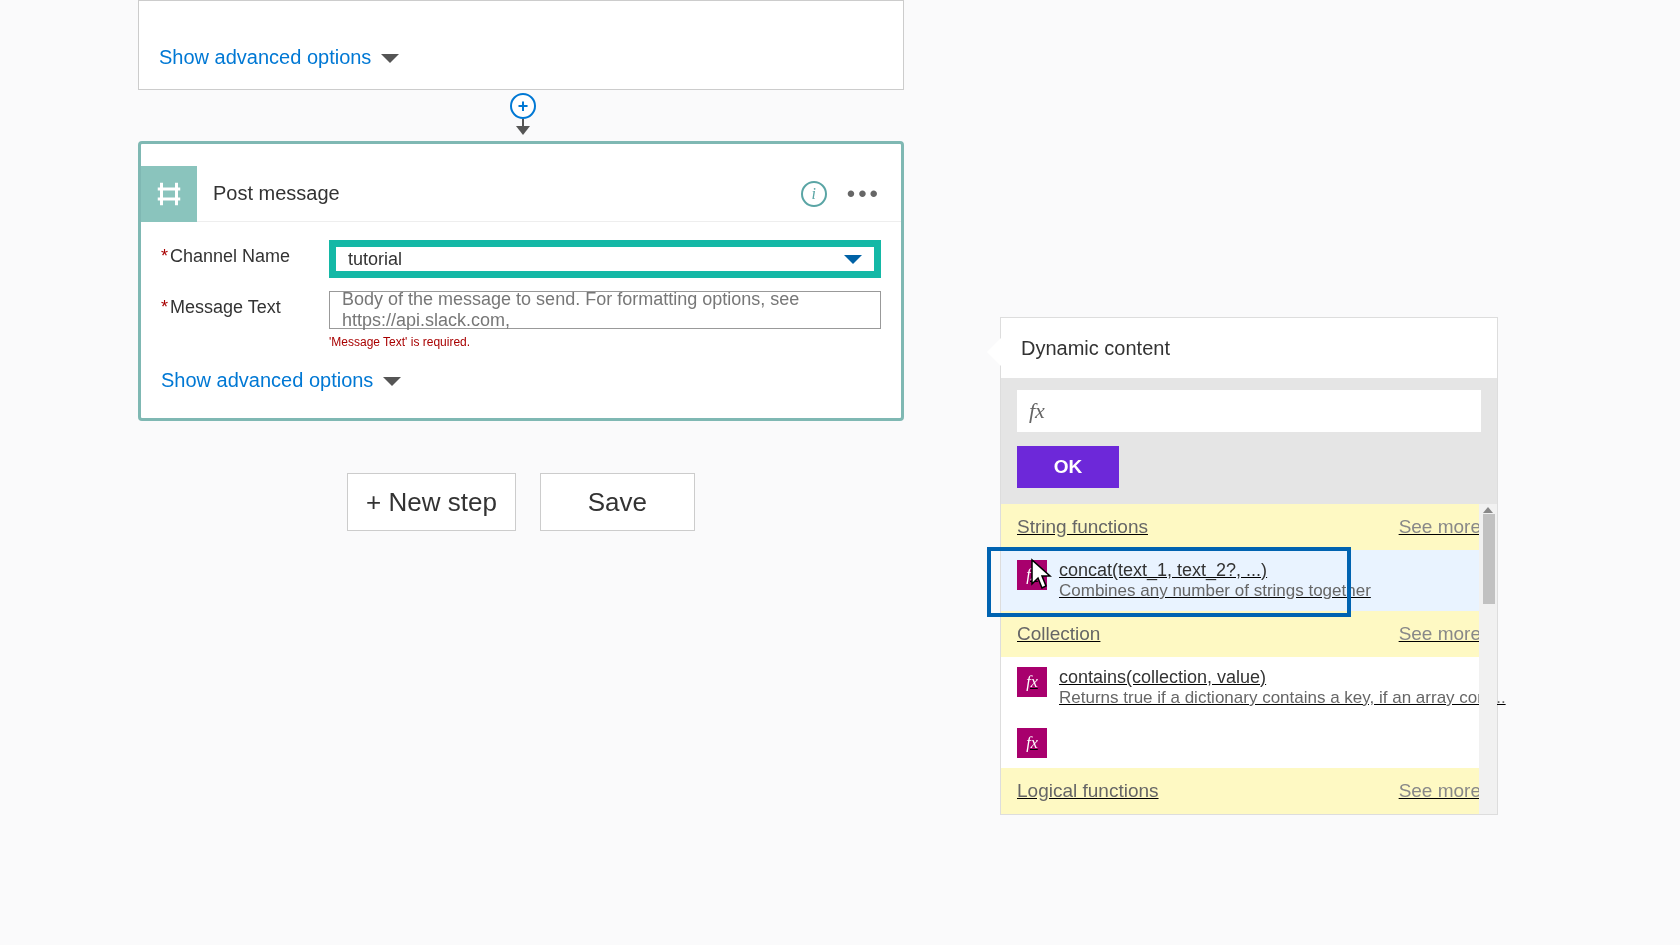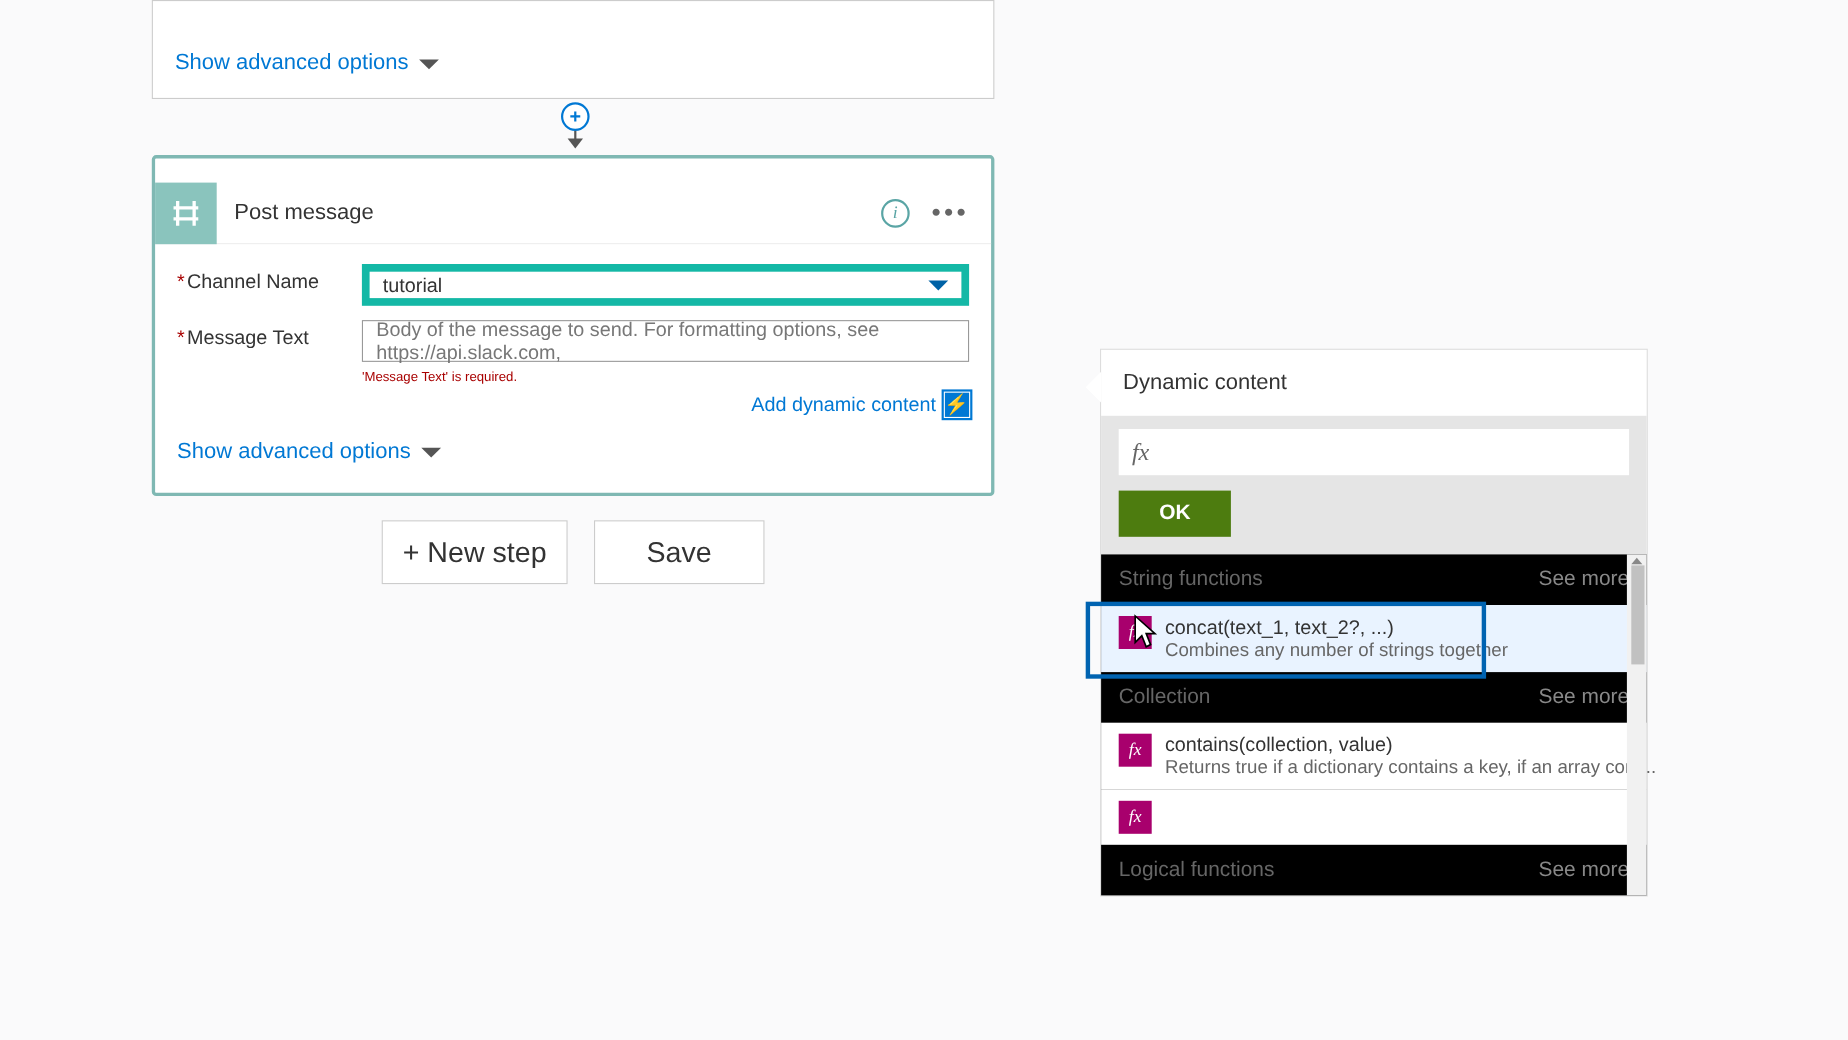--- a/index.html
+++ b/index.html
@@ -299,32 +299,33 @@
     }
     .fx-icon {
       font-family: 'Times New Roman', serif;
       font-style: italic;
       font-size: 22px;
       color: #666;
     }
     .ok-button {
       width: 102px;
       height: 42px;
-      background: #4d7c0f;
+      background: #6d28d9;
       color: #fff;
       font-size: 19px;
       font-weight: 600;
       display: flex;
       align-items: center;
       justify-content: center;
       cursor: pointer;
     }
     .fn-list {
-      background: #000000;
+      background: #fef9c3;
       position: relative;
+      text-decoration: underline;
     }
     .fn-cat {
       display: flex;
       justify-content: space-between;
       align-items: center;
       padding: 12px 16px;
       font-size: 19px;
       color: #666;
     }
     .see-more {
@@ -453,24 +454,20 @@
     </div>
     <div class="form-row" style="margin-bottom:4px;">
       <div class="form-label">
         <span class="req">*</span><span>Message Text</span>
       </div>
       <div class="form-control-wrap">
         <div class="text-input" style="color:#777">
           <span>Body of the message to send. For formatting options, see https://api.slack.com,</span>
         </div>
         <div class="error-text">'Message Text' is required.</div>
-        <div class="add-dynamic">
-          <span>Add dynamic content</span>
-          <span class="add-dynamic-icon">⚡</span>
-        </div>
       </div>
     </div>
     <div class="show-advanced" style="margin-top:20px;margin-bottom:8px;">
       <span>Show advanced options</span>
       <span class="chevron-down"></span>
     </div>
   </div>
 </div>
 
 <div class="buttons-row">

